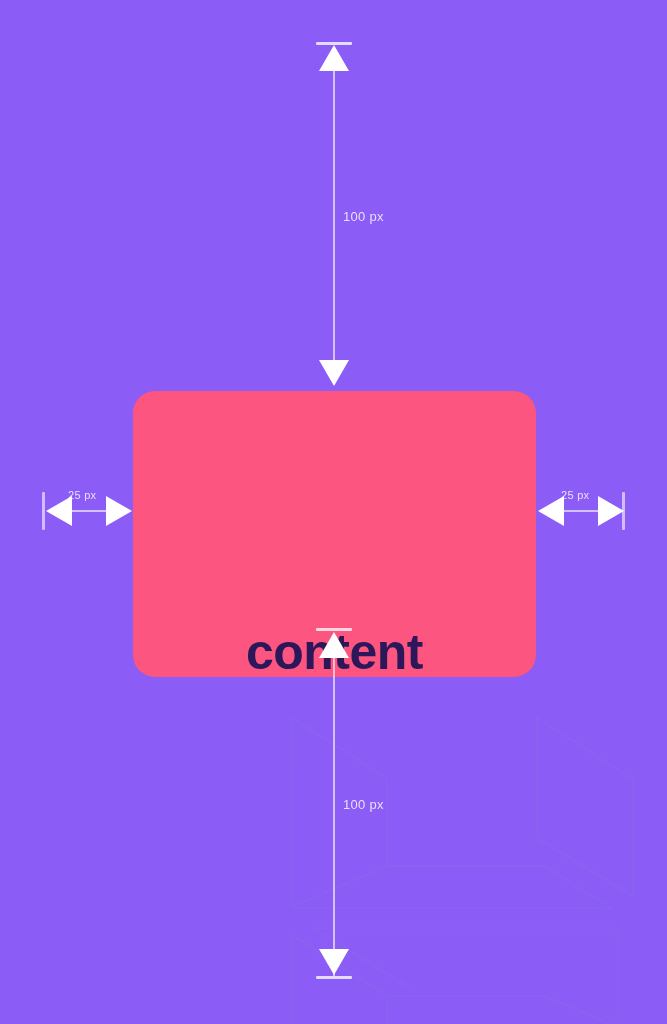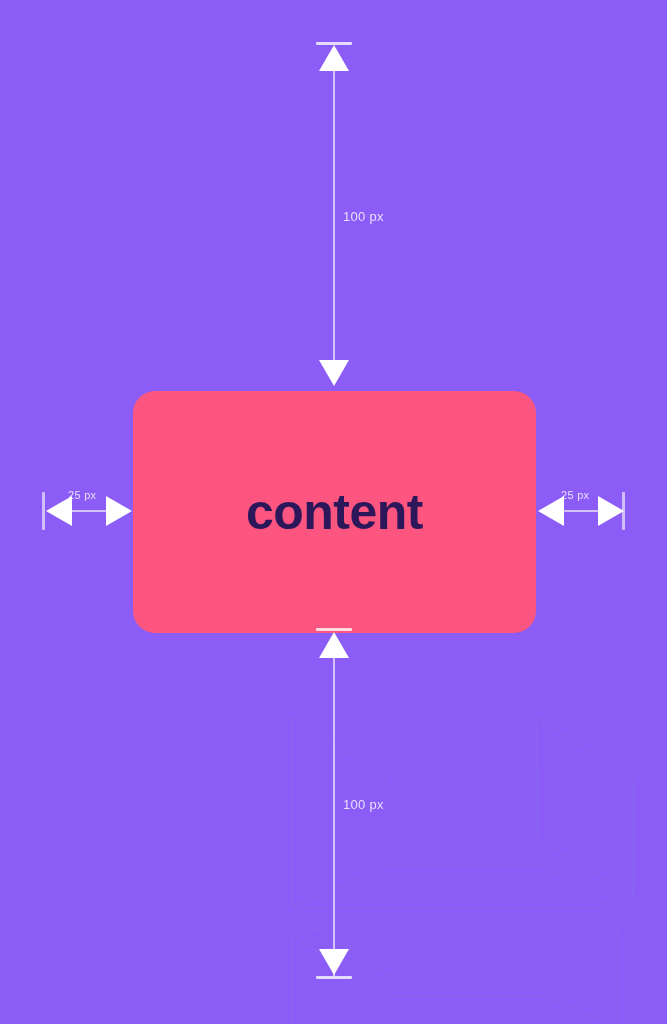--- a/index.html
+++ b/index.html
@@ -27,25 +27,25 @@
     height: 1024px;
     pointer-events: none;
   }
 
   
   .content-box {
     position: absolute;
     left: 133px;
     top: 391px;
     width: 403px;
-    height: 242px;
+    height: 286px;
     background: #FB5580;
     border-radius: 22px;
     display: flex;
-    align-items: center;
+    align-items: flex-end;
     justify-content: center;
   }
   .content-label {
     color: #2B1759;
     font-size: 50px;
     font-weight: 700;
     letter-spacing: -0.5px;
     line-height: 1;
     user-select: none;
   }

